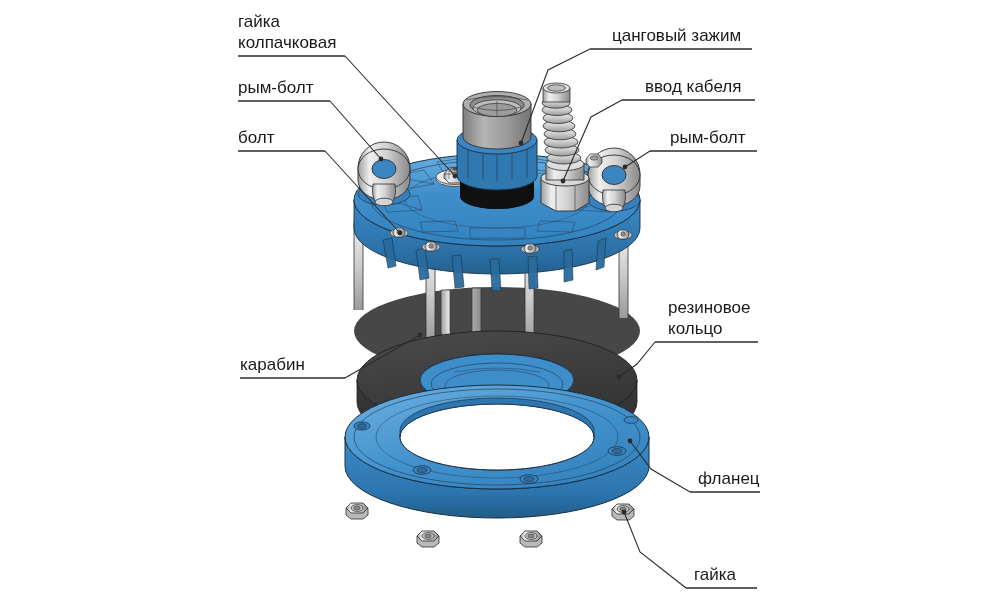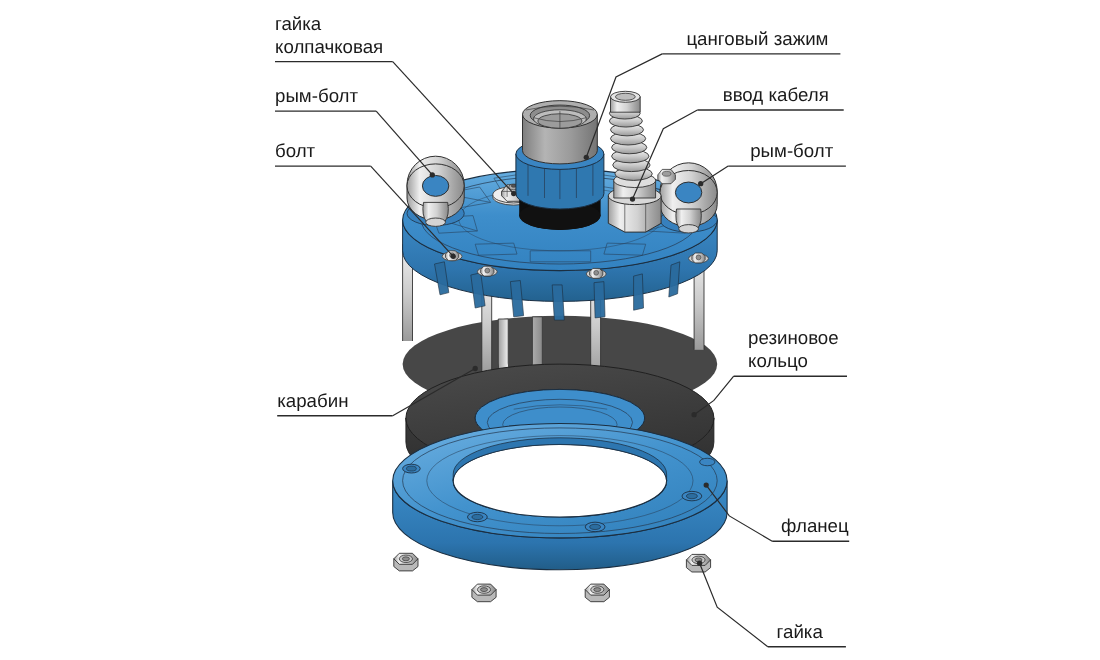--- a/index.html
+++ b/index.html
@@ -10,21 +10,21 @@
   }
   body {
     width: 1000px;
     height: 600px;
     position: relative;
     overflow: hidden;
     font-family: "Liberation Sans", "DejaVu Sans", sans-serif;
   }
   #diagram-root {
     position: absolute;
-    left: 12px; top: 0;
+    left: 0; top: 0;
     width: 812px;
     height: 600px;
   }
   svg.scene {
     position: absolute;
     left: 0; top: 0;
     width: 1000px;
     height: 600px;
     display: block;
   }

